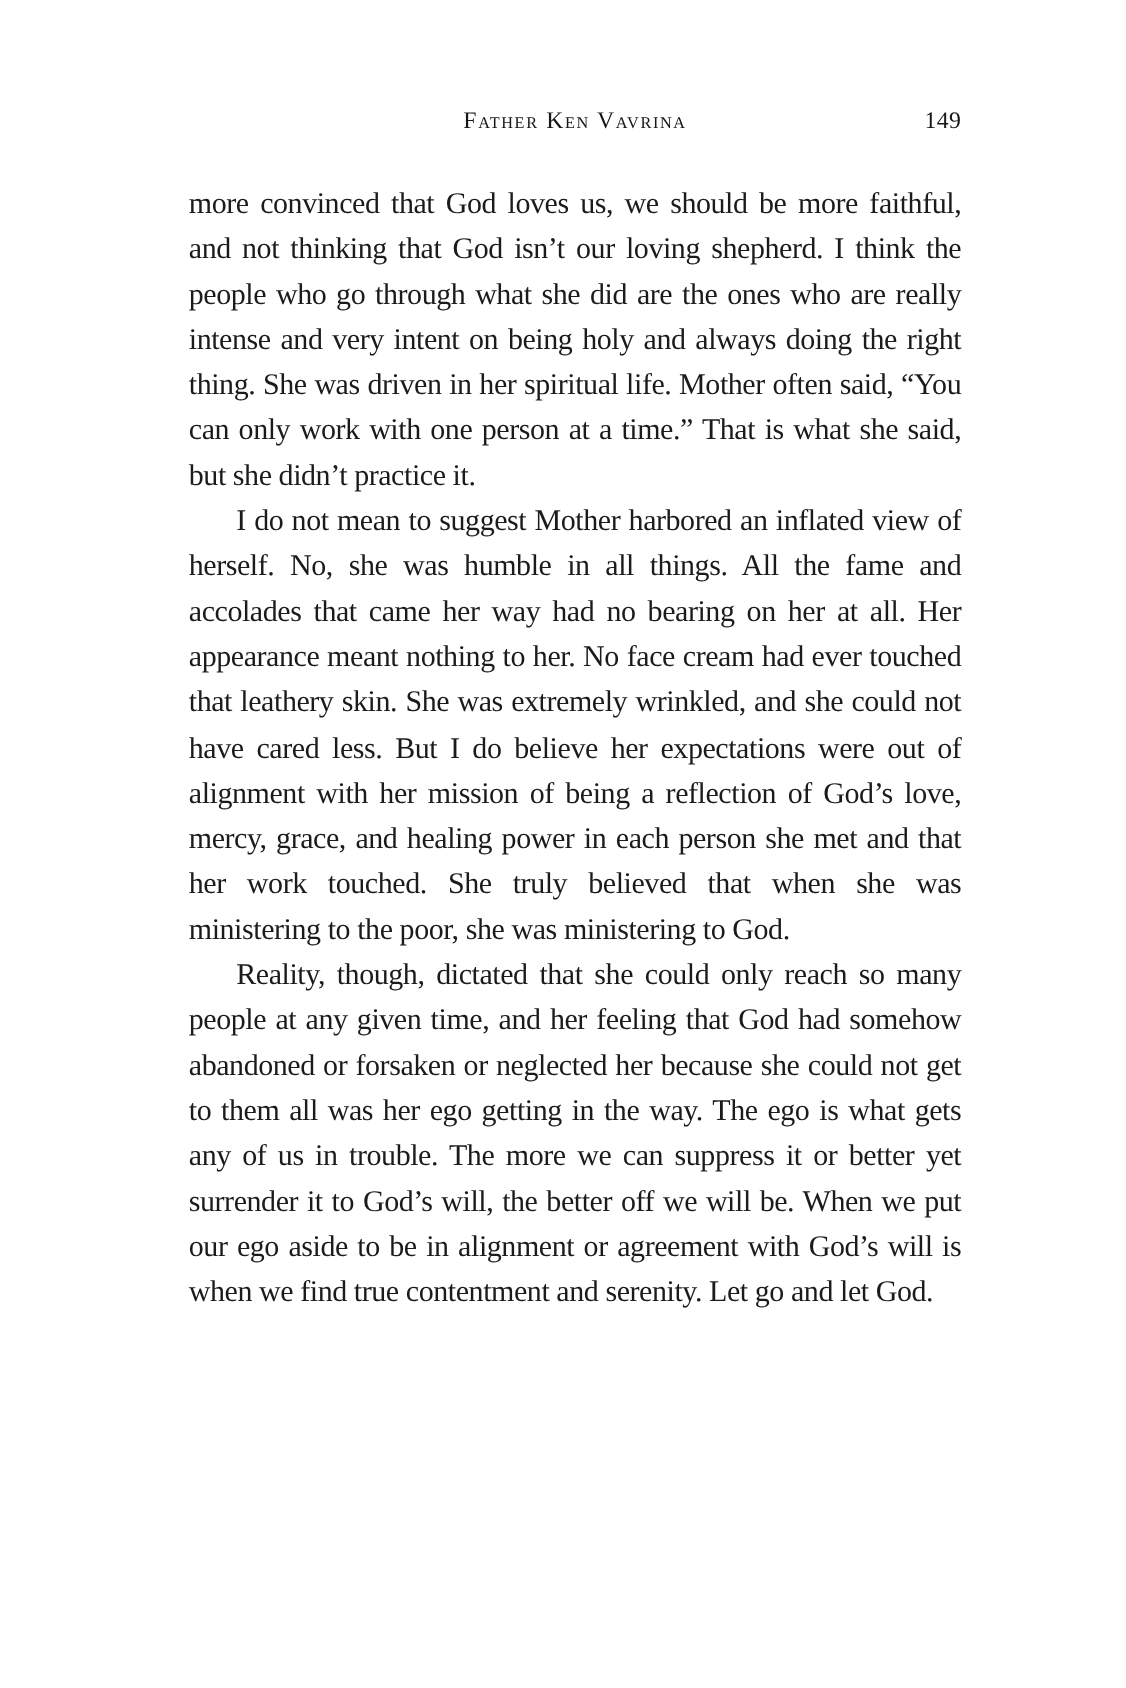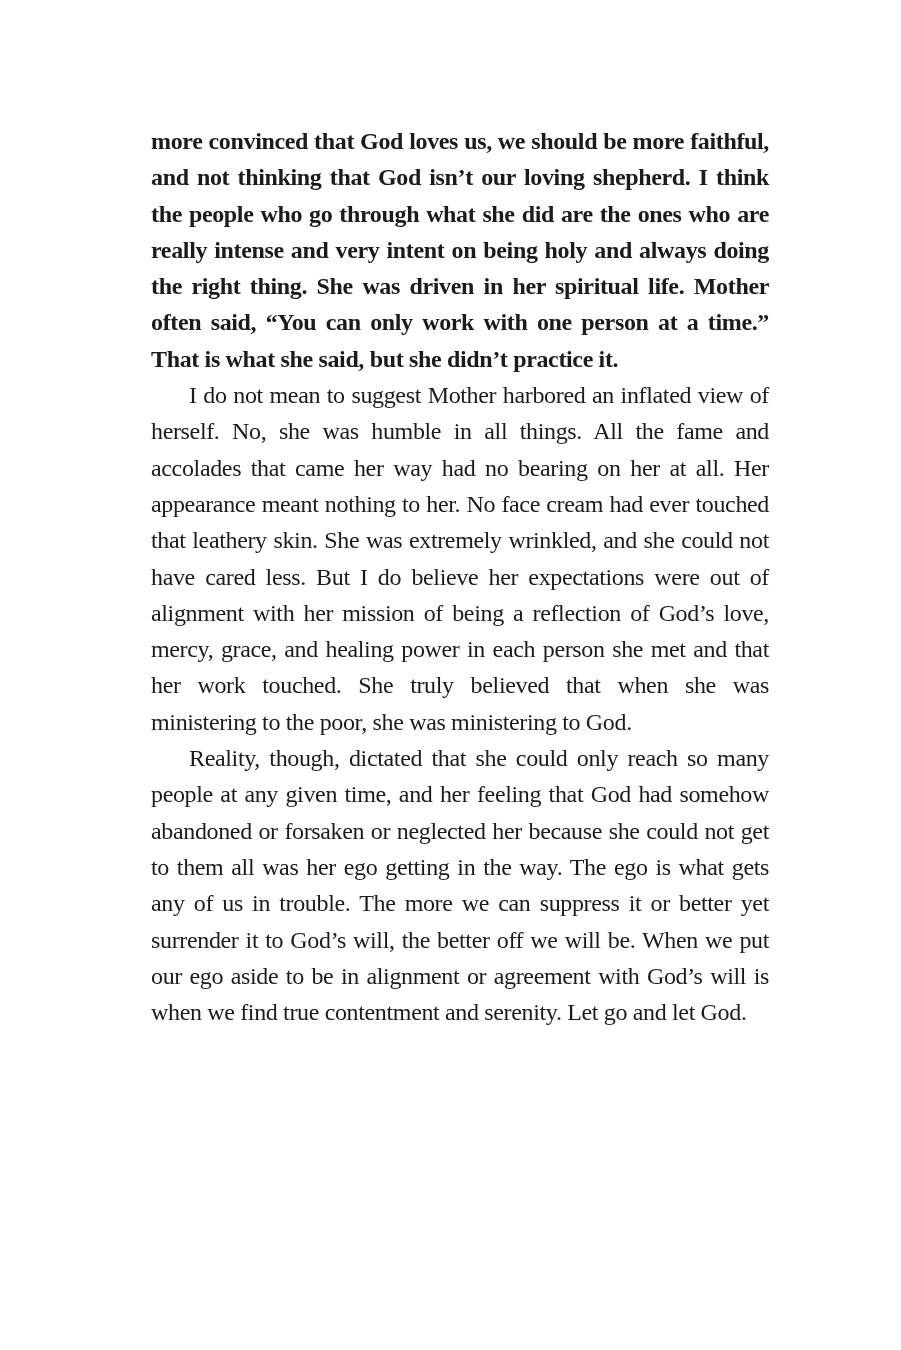--- a/index.html
+++ b/index.html
@@ -52,29 +52,32 @@
     font-size: 24px;
     line-height: 36.3px;
     letter-spacing: -0.35px;
     text-align: justify;
     text-indent: 38px;
     hyphens: none;
     color: #1b1b1b;
   }
   .para.no-indent {
     text-indent: 0;
-    font-weight: bold;
   }
 </style>
 </head>
 <body>
 
 <div class="page">
   <div class="content">
 
+    <header class="running-header">
+      <div class="running-head">Father Ken Vavrina</div>
+      <div class="page-number">149</div>
+    </header>
 
     <main class="body-text">
       <p class="para no-indent">more convinced that God loves us, we should be more faithful, and not thinking that God isn’t our loving shepherd. I think the people who go through what she did are the ones who are really intense and very intent on being holy and always doing the right thing. She was driven in her spiritual life. Mother often said, “You can only work with one person at a time.” That is what she said, but she didn’t practice it.</p>
       <p class="para">I do not mean to suggest Mother harbored an inflated view of herself. No, she was humble in all things. All the fame and accolades that came her way had no bearing on her at all. Her appearance meant nothing to her. No face cream had ever touched that leathery skin. She was extremely wrinkled, and she could not have cared less. But I do believe her expectations were out of alignment with her mission of being a reflection of God’s love, mercy, grace, and healing power in each person she met and that her work touched. She truly believed that when she was ministering to the poor, she was ministering to God.</p>
       <p class="para">Reality, though, dictated that she could only reach so many people at any given time, and her feeling that God had somehow abandoned or forsaken or neglected her because she could not get to them all was her ego getting in the way. The ego is what gets any of us in trouble. The more we can suppress it or better yet surrender it to God’s will, the better off we will be. When we put our ego aside to be in alignment or agreement with God’s will is when we find true contentment and serenity. Let go and let God.</p>
     </main>
 
   </div>
 </div>
 

